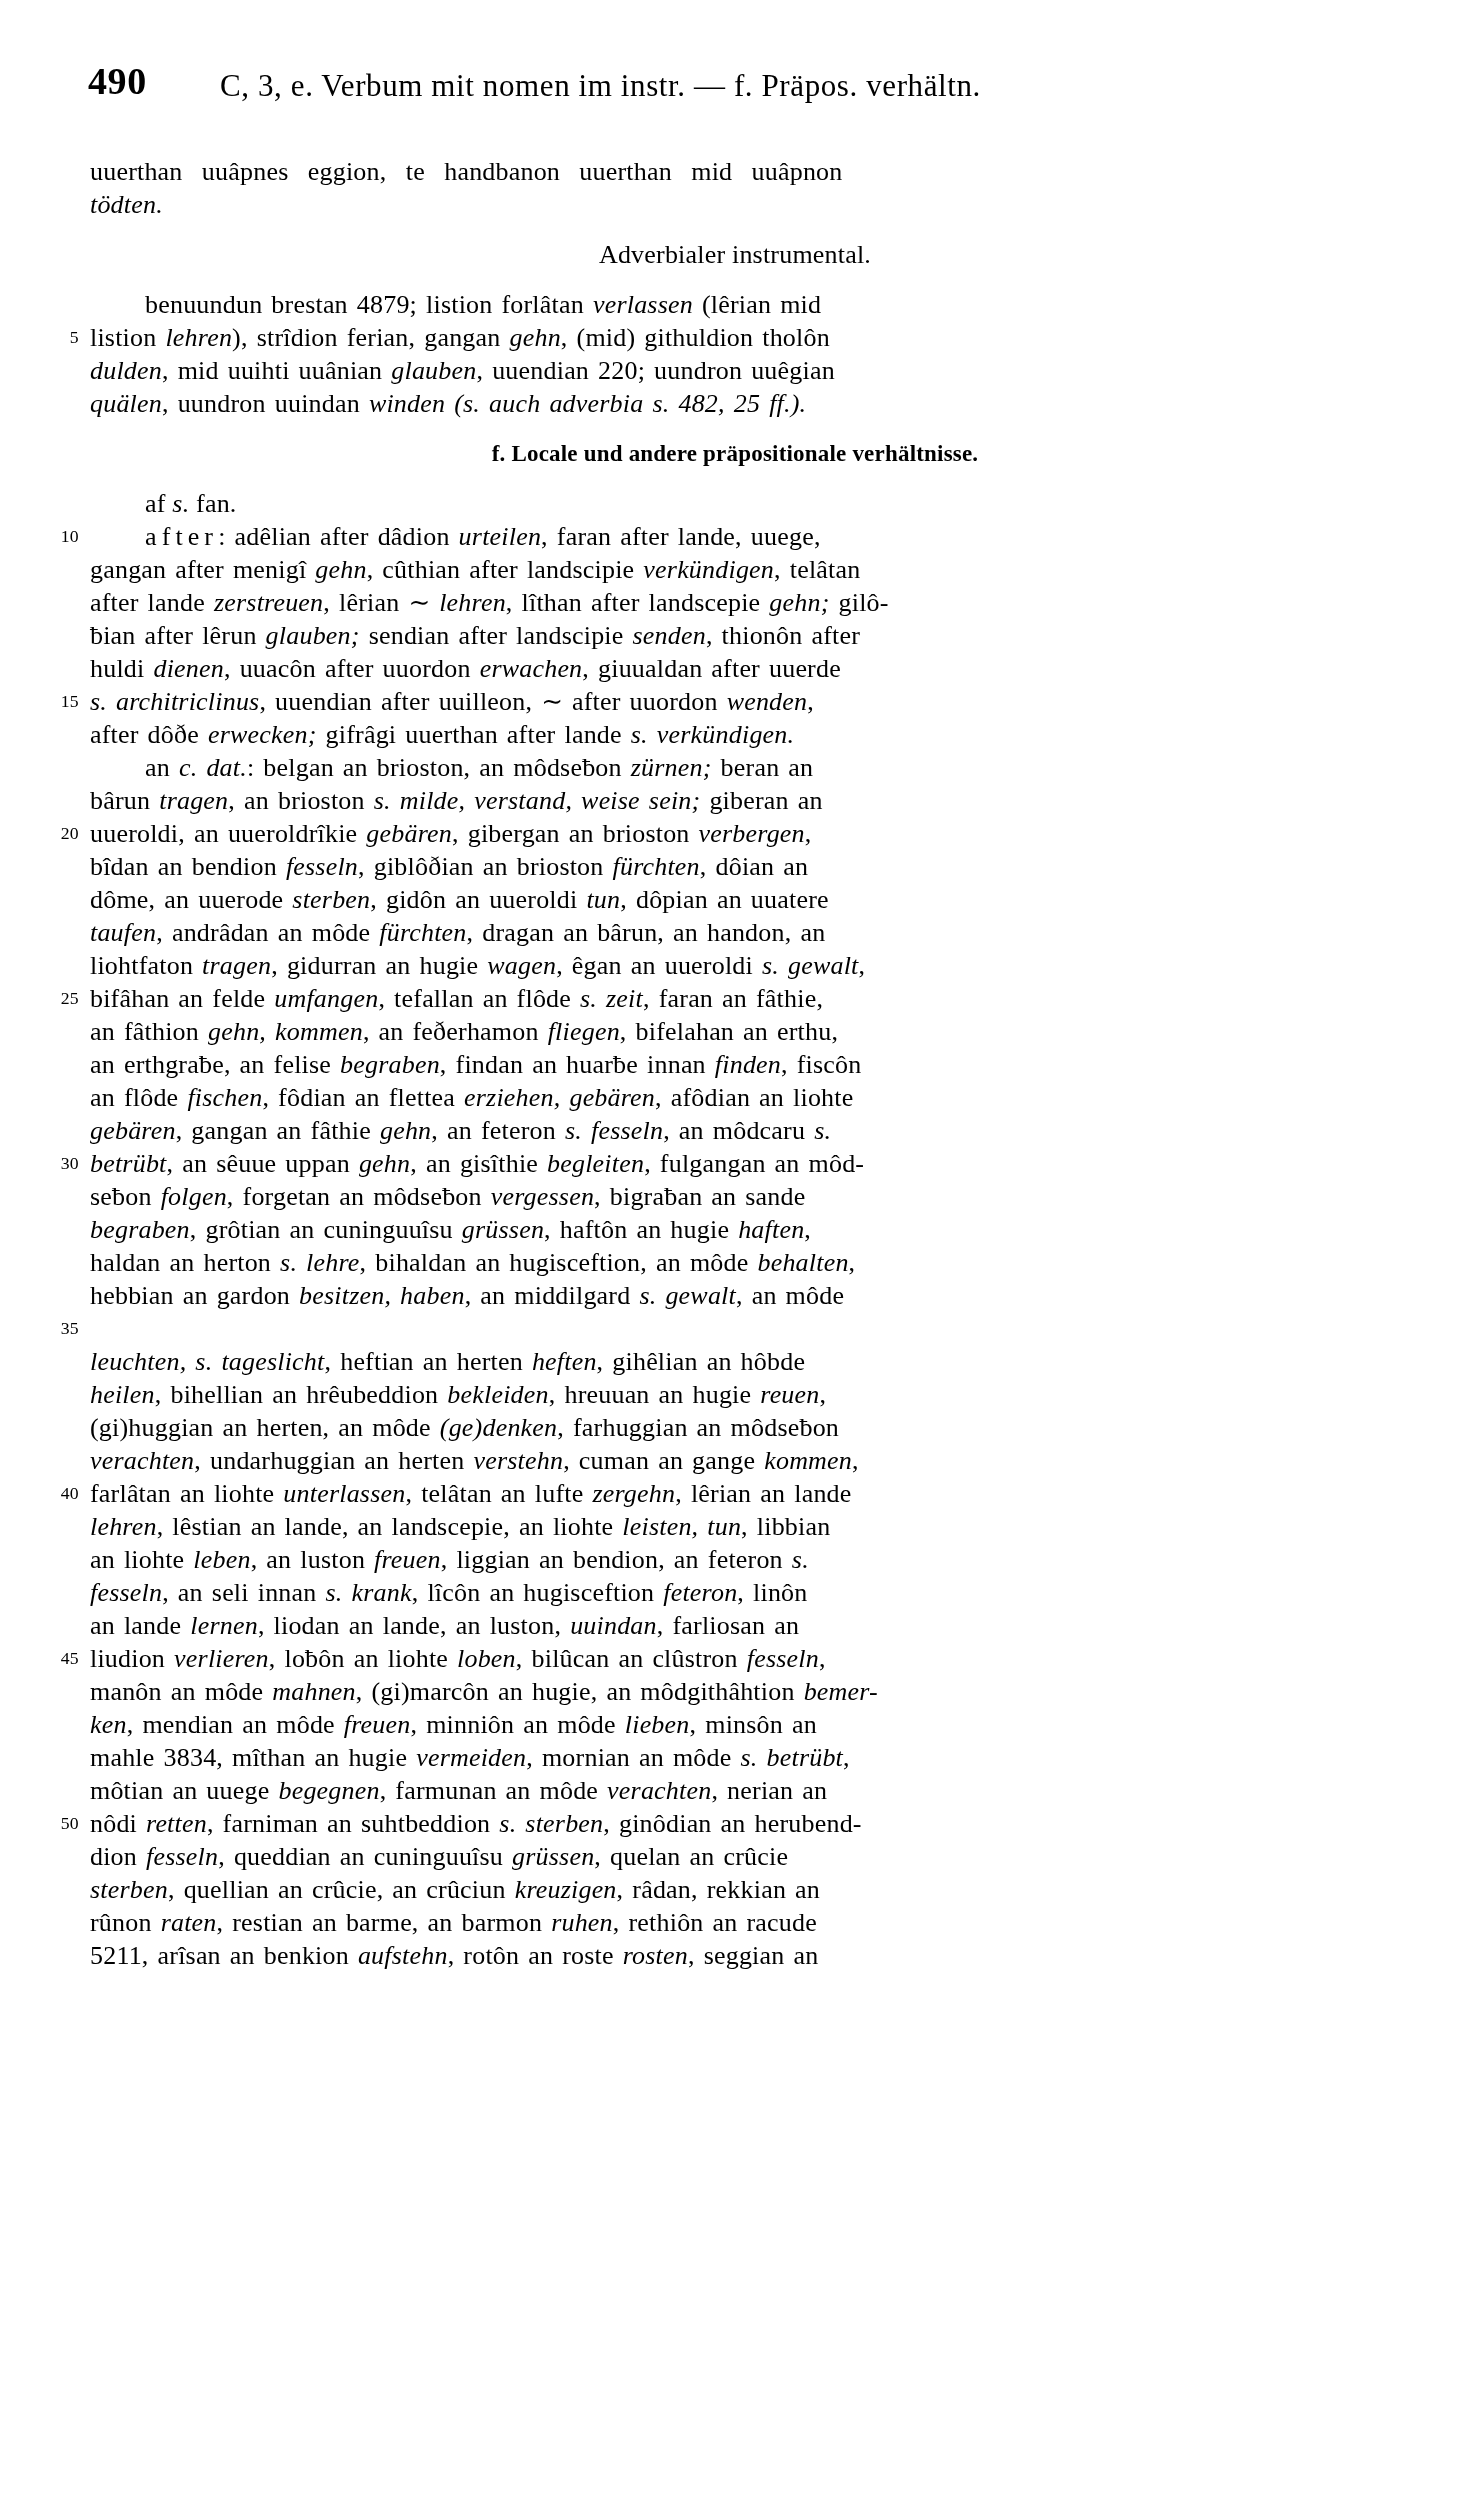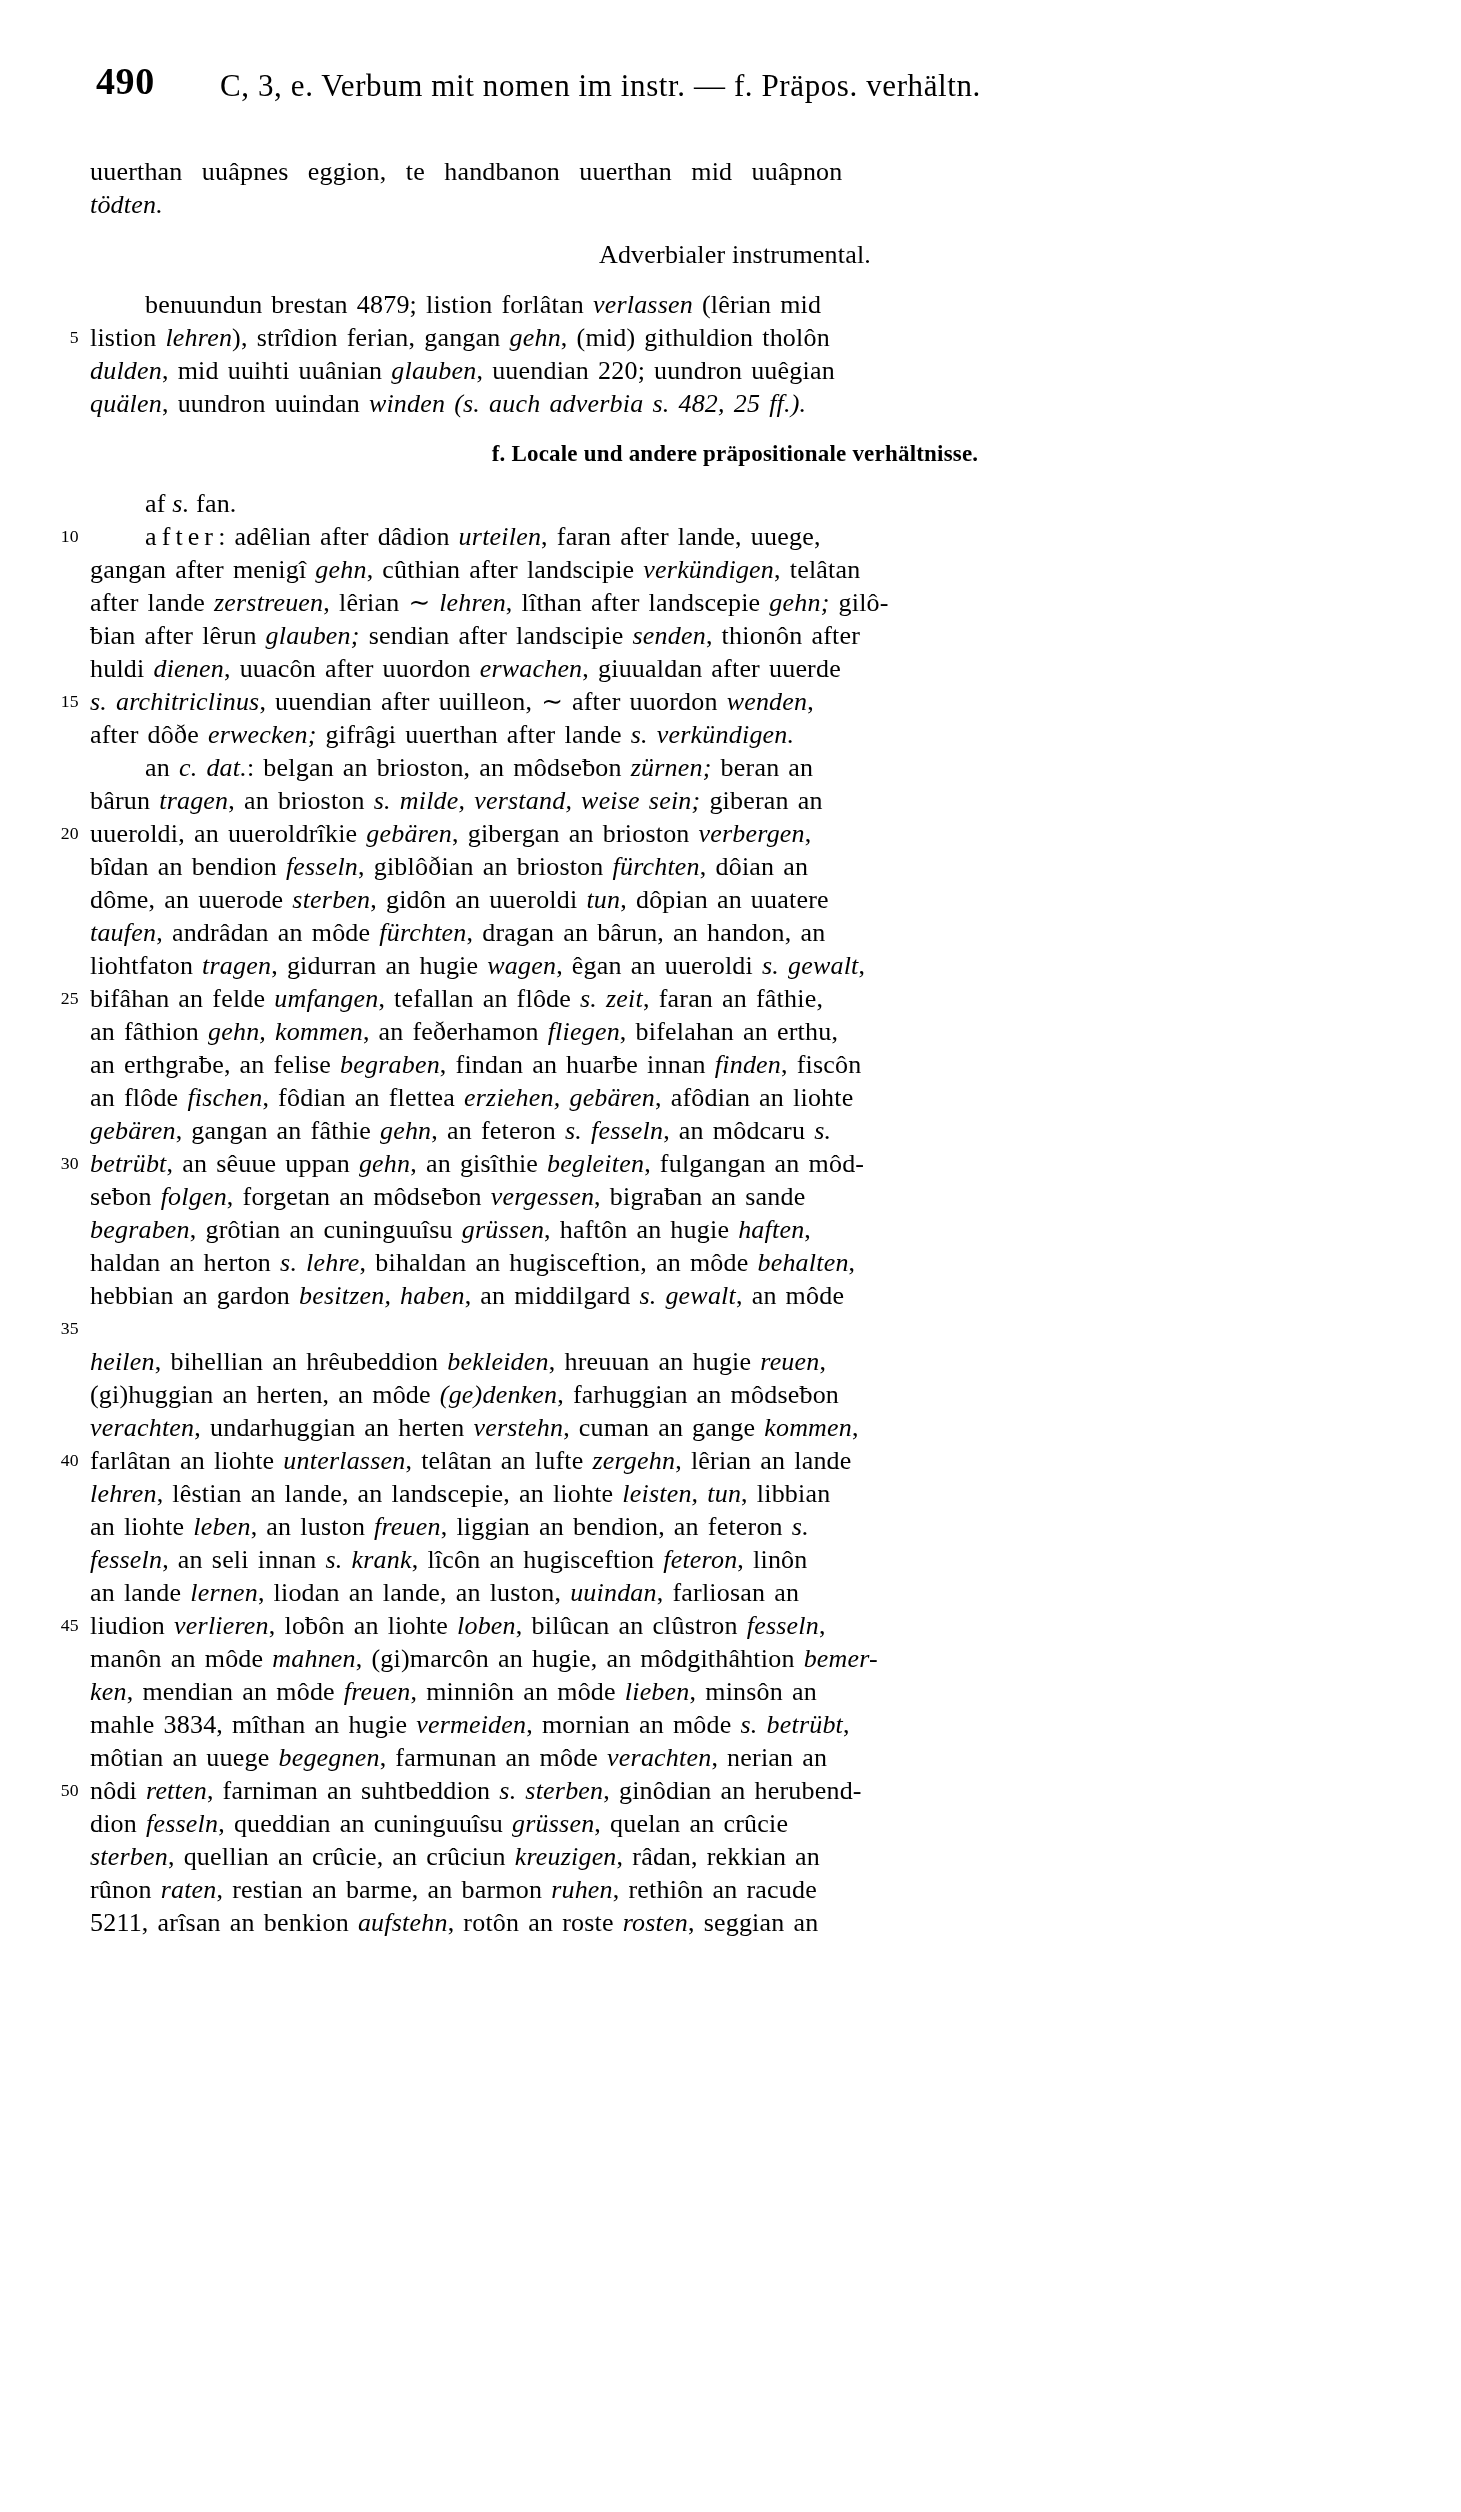--- a/index.html
+++ b/index.html
@@ -26,21 +26,21 @@
     position: absolute;
     top: 62px;
     left: 0;
     width: 1462px;
     height: 53px;
     display: flex;
     align-items: baseline;
   }
   .runhead .folio {
     position: absolute;
-    left: 96px;
+    left: 88px;
     top: 0;
     font-size: 38px;
     font-weight: 700;
     letter-spacing: 0.6px;
     line-height: 1;
   }
   .runhead .headline {
     position: absolute;
     left: 220px;
     top: 8px;
@@ -264,20 +264,24 @@
       </div>
       <div class="line">
         <span class="lno"></span>
         <span class="txt j j1">hebbian an gardon <i>besitzen, haben</i>, an middilgard <i>s. gewalt</i>, an môde</span>
       </div>
       <div class="line">
         <span class="lno">35</span>
       </div>
       <div class="line">
         <span class="lno"></span>
+        <span class="txt j j1"><i>leuchten, s. tageslicht</i>, heftian an herten <i>heften</i>, gihêlian an hôbde</span>
+      </div>
+      <div class="line">
+        <span class="lno"></span>
         <span class="txt j j1"><i>heilen</i>, bihellian an hrêubeddion <i>bekleiden</i>, hreuuan an hugie <i>reuen</i>,</span>
       </div>
       <div class="line">
         <span class="lno"></span>
         <span class="txt j j1">(gi)huggian an herten, an môde <i>(ge)denken</i>, farhuggian an môdseƀon</span>
       </div>
       <div class="line">
         <span class="lno"></span>
         <span class="txt j j1"><i>verachten</i>, undarhuggian an herten <i>verstehn</i>, cuman an gange <i>kommen</i>,</span>
       </div>

